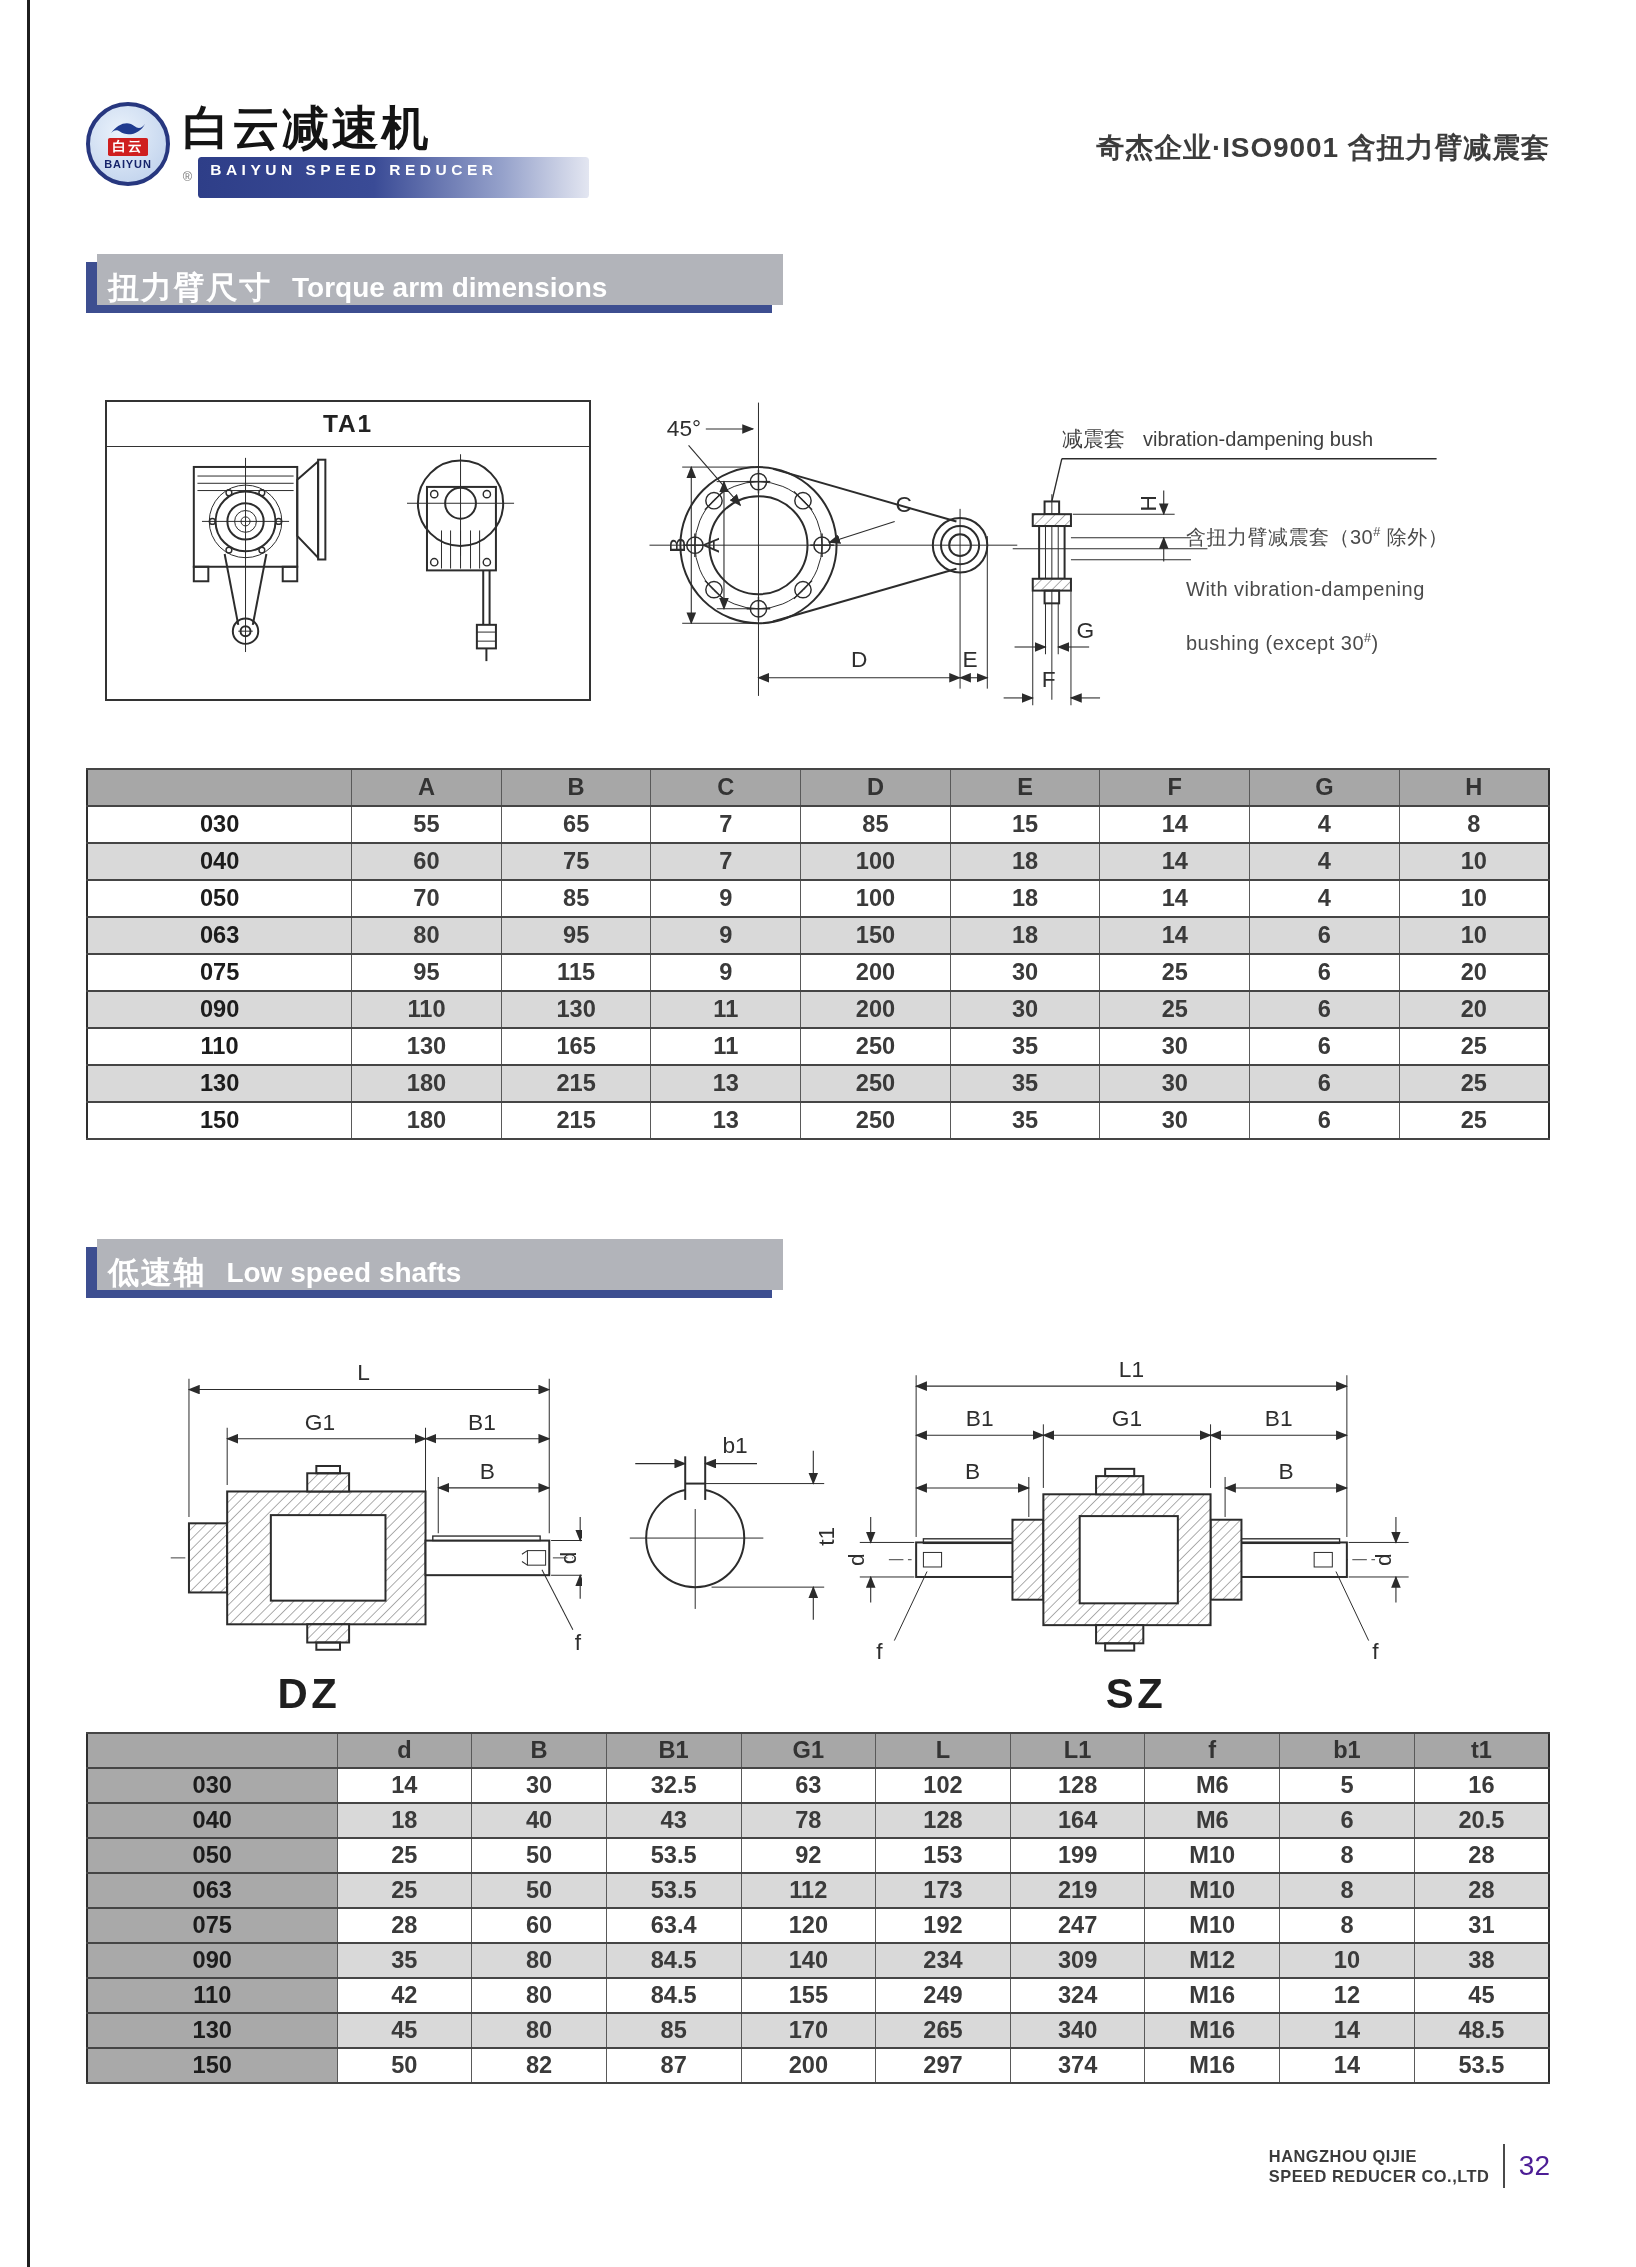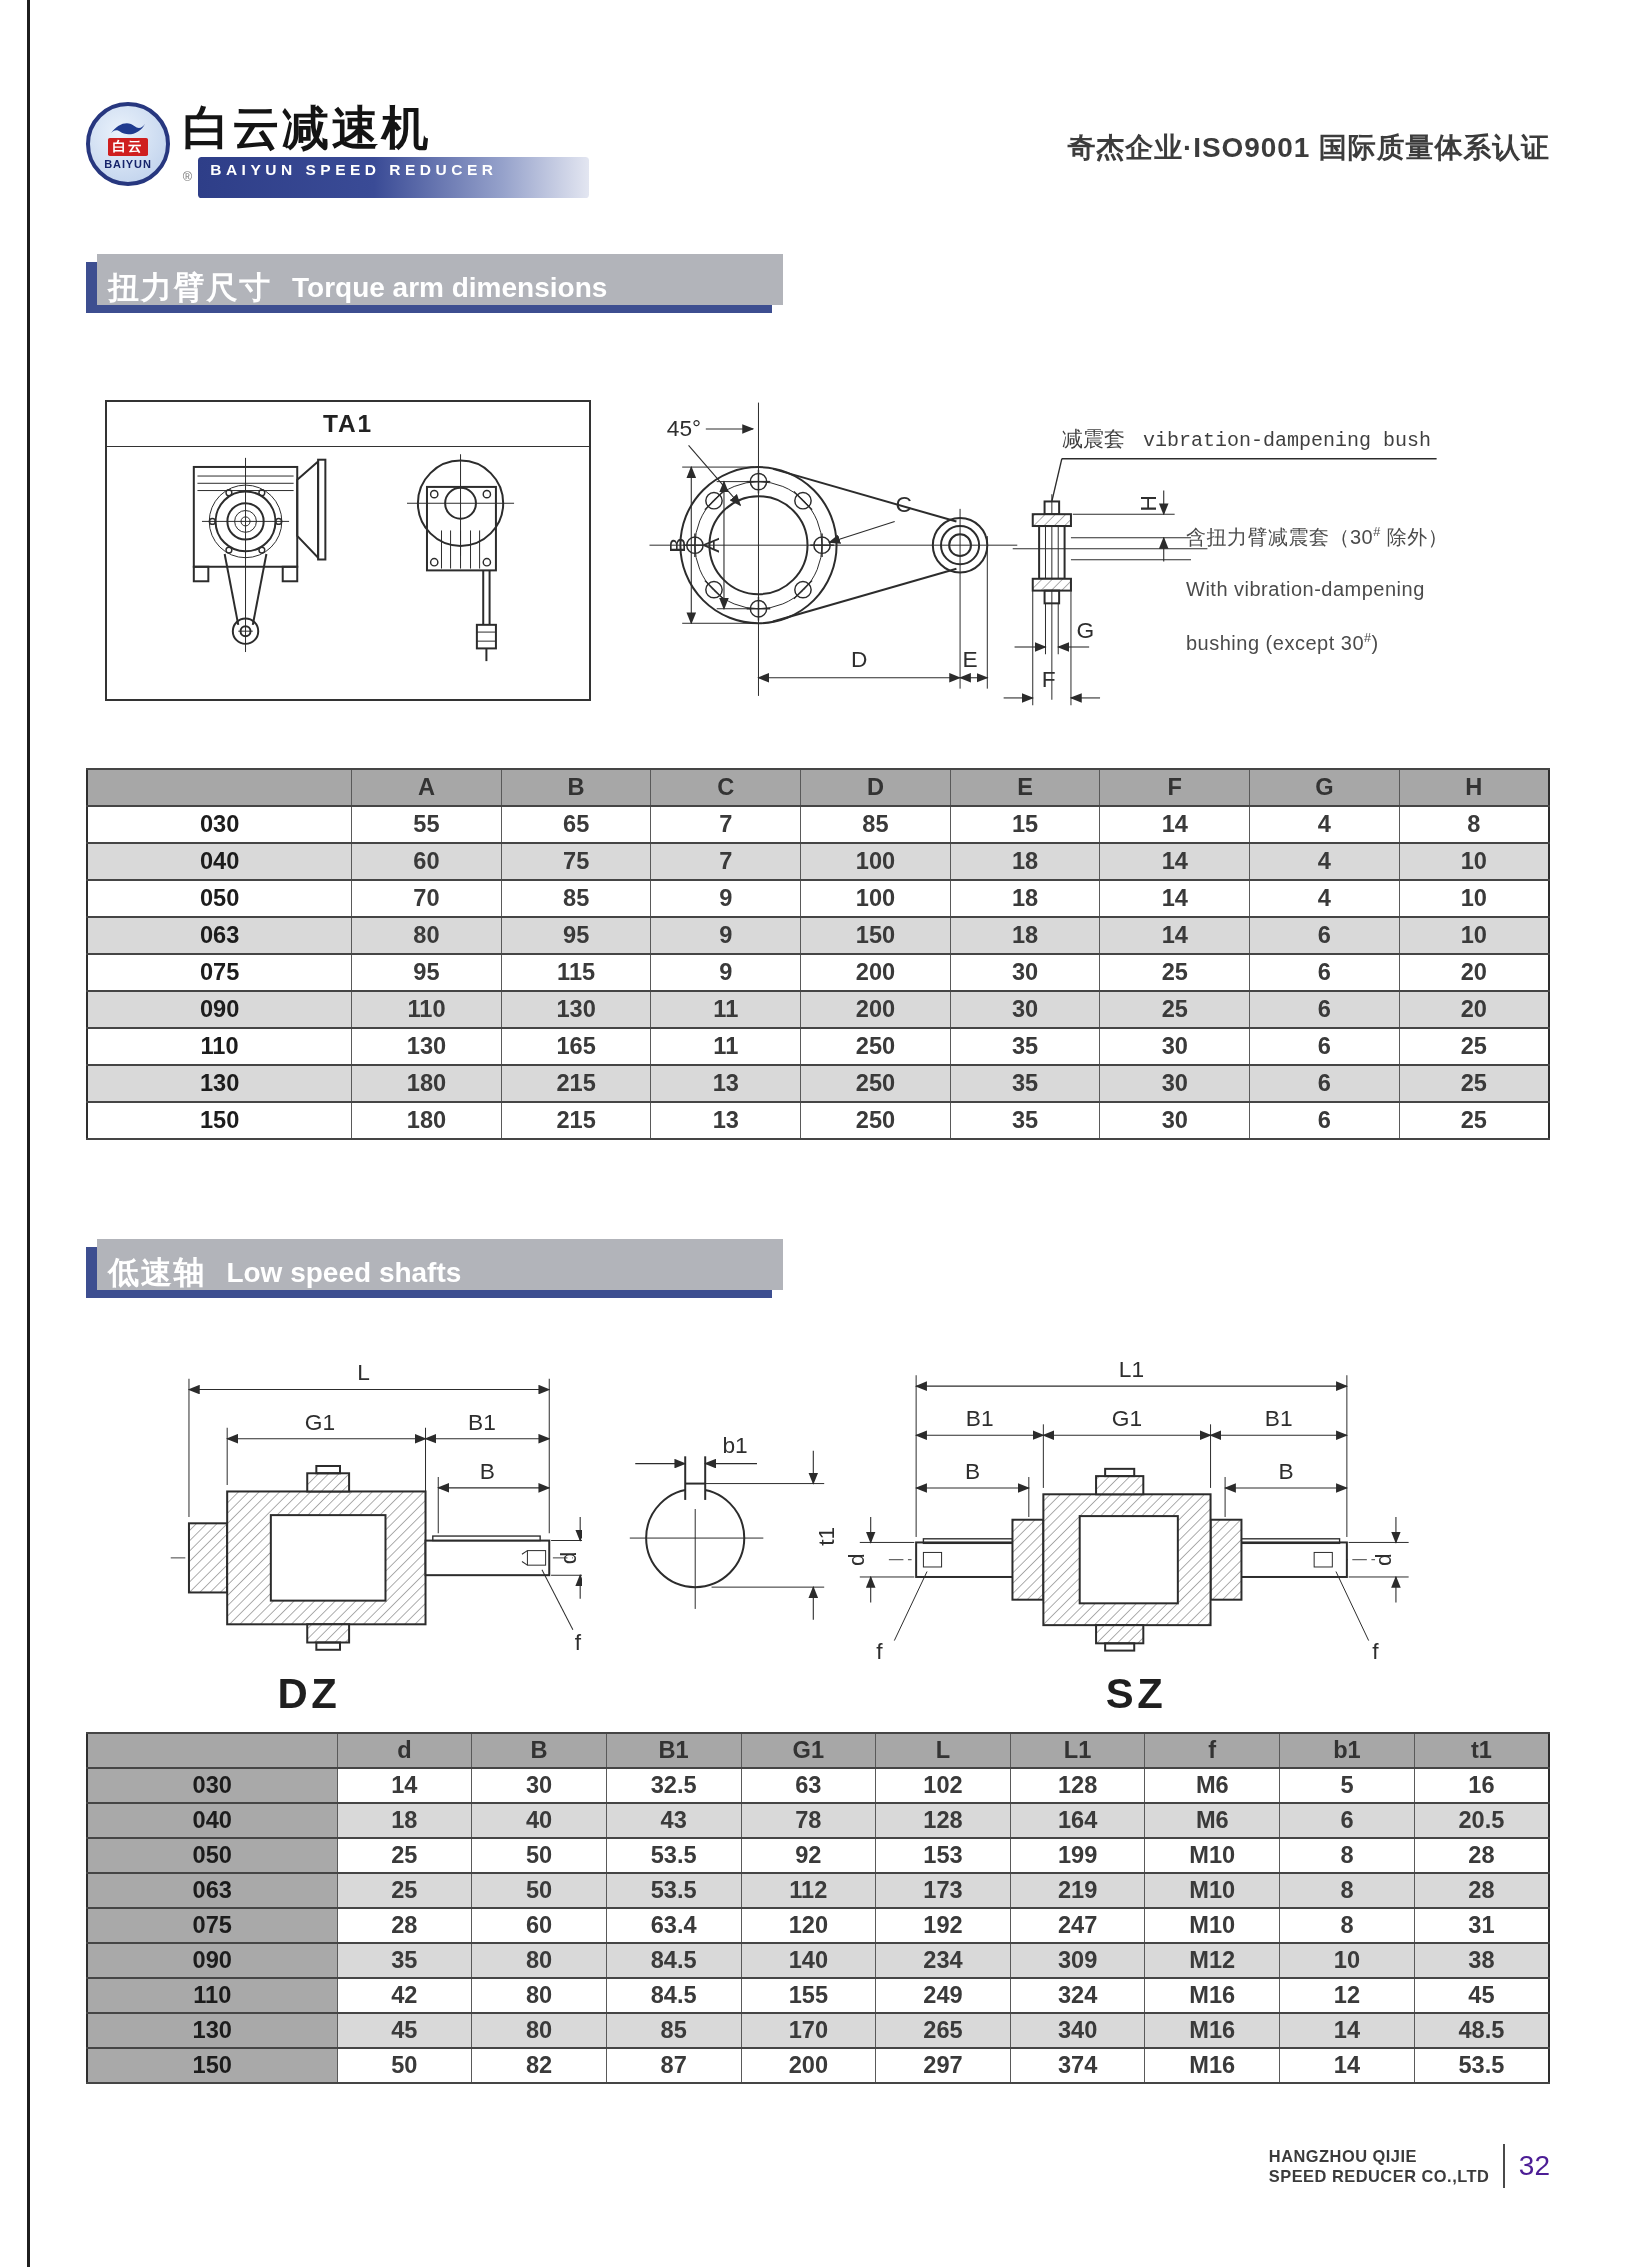--- a/index.html
+++ b/index.html
@@ -44,21 +44,21 @@
   .wf{stroke:#2c2c2c;stroke-width:2.2;fill:#fff;}
   .thin{stroke:#2c2c2c;stroke-width:1.1;fill:none;}
   .t15{stroke:#2c2c2c;stroke-width:1.5;fill:none;}
   .t16{stroke:#2c2c2c;stroke-width:1.6;fill:none;}
   .dimln{stroke:#2c2c2c;stroke-width:1.2;fill:none;}
   .cl{stroke:#2c2c2c;stroke-width:1;stroke-dasharray:16 5 4 5;fill:none;}
   text.dim{font-size:25px;fill:#2e2e2e;font-family:"Liberation Sans",sans-serif;}
   text.big{font-size:46px;font-weight:700;fill:#1f1f1f;letter-spacing:4px;font-family:"Liberation Sans",sans-serif;}
 
   .bush-label{position:absolute;left:1062px;top:425px;display:flex;gap:18px;align-items:baseline;
-              font-size:20px;color:#3f3f3f;font-family:Liberation Mono, monospace;}
+              font-size:20px;color:#3f3f3f;}
   .bush-label .cn{font-size:21px;}
   .note{position:absolute;left:1186px;font-size:20px;color:#4b4b4b;letter-spacing:0.5px;}
   .note sup{font-size:12.7px;}
   .note-cn{top:524px;} .note-en1{top:578px;} .note-en2{top:631px;}
 
   
   table.dims{position:absolute;left:86px;width:1464px;border-collapse:collapse;table-layout:fixed;
              border:2.7px solid #2e2e2e;font-family:"Liberation Sans",sans-serif;}
   table.dims th,table.dims td{border-left:1.1px solid #5a5a5a;border-right:1.1px solid #5a5a5a;
              border-top:2px solid #454545;border-bottom:2px solid #454545;
@@ -106,21 +106,21 @@
       <span class="badge-en">BAIYUN</span>
     </div>
     <div class="logo-right">
       <div class="logo-cn">白云减速机</div>
       <div class="logo-bar-row">
         <span class="reg">®</span>
         <div class="logo-bar">BAIYUN SPEED REDUCER</div>
       </div>
     </div>
   </div>
-  <div class="cert">奇杰企业·ISO9001 国际质量体系认证</div>
+  <div class="cert">奇杰企业·ISO9001 含扭力臂减震套</div>
 
   <div class="banner banner1">
     <span class="cn">扭力臂尺寸</span>
     <span class="en">Torque arm dimensions</span>
   </div>
 
   <div class="ta1">
     <div class="ta1-header">TA1</div>
     <svg width="483" height="225" viewBox="0 0 531 248">
       <g>

